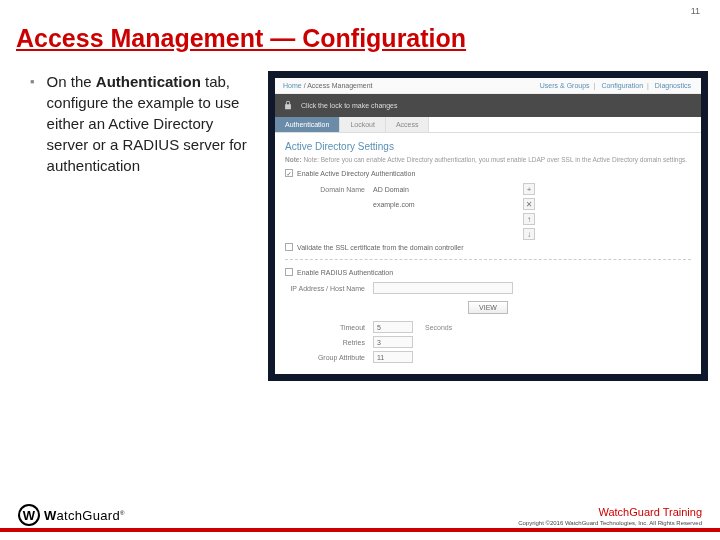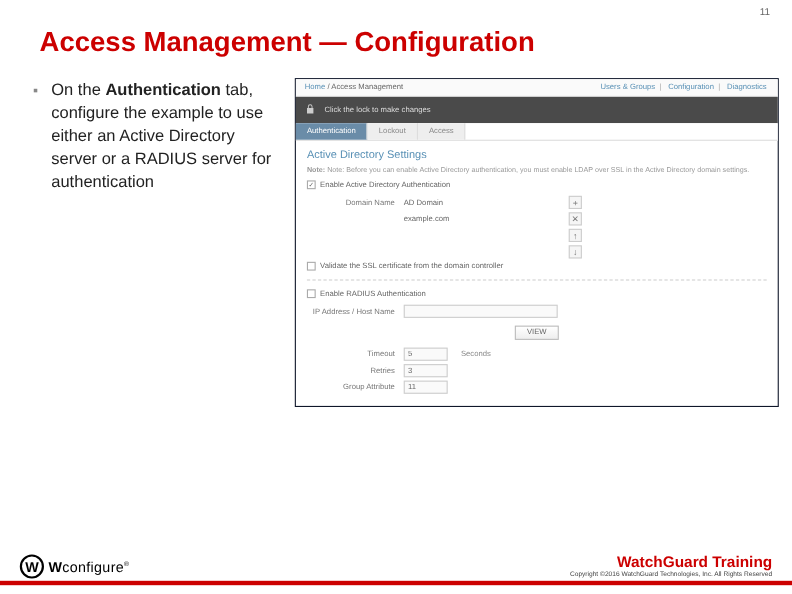--- a/index.html
+++ b/index.html
@@ -1,23 +1,23 @@
 <!DOCTYPE html>
 <html><head>
 <meta charset="utf-8">
 <style>
   * { box-sizing: border-box; margin: 0; padding: 0; }
   body { width: 720px; height: 540px; font-family: Arial, sans-serif; background: #fff; position: relative; overflow: hidden; }
   .page-num { position: absolute; top: 6px; right: 20px; font-size: 9px; color: #666; }
-  .slide-title { color: #c00; font-weight: bold; font-size: 25px; padding: 24px 30px 8px 36px; }
+  .slide-title { color: #c00; font-weight: bold; font-size: 25px; padding: 24px 30px 8px 16px; text-decoration: underline; }
   .content { display: flex; padding: 10px 12px 0 30px; gap: 10px; }
   .left { flex: 0 0 228px; }
   .bullet { display: flex; gap: 12px; font-size: 15px; line-height: 1.4; color: #222; }
   .bullet .mark { color: #888; font-size: 13px; padding-top: 2px; }
-  .right { flex: 1; border: 1px solid #0f172a; background: #fff; font-size: 8px; color: #666; }
+  .right { flex: 1; border: 7px solid #0f172a; background: #fff; font-size: 8px; color: #666; }
   .crumb-row { display: flex; justify-content: space-between; padding: 4px 8px; background: #fafafa; border-bottom: 1px solid #eee; font-size: 7px; }
   .crumb-row .links span { color: #5890b5; margin: 0 2px; }
   .crumb-row .links .sep { color: #aaa; }
   .lock-row { display: flex; align-items: center; gap: 8px; padding: 6px 8px; background: #4a4a4a; color: #ddd; font-size: 7px; }
   .lock-icon svg { width: 10px; height: 10px; fill: #ccc; }
   .tabs { display: flex; background: #fff; border-bottom: 1px solid #ddd; }
   .tab { padding: 4px 10px; font-size: 7px; color: #888; background: #eee; border-right: 1px solid #ddd; }
   .tab.active { background: #6a8ca8; color: #fff; }
   .panel { padding: 8px 10px; }
   .sec-title { color: #5890b5; font-size: 10px; font-weight: 500; margin-bottom: 4px; }
@@ -34,21 +34,21 @@
   .field-unit { font-size: 7px; color: #888; margin-left: 4px; }
   .footer { position: absolute; bottom: 8px; left: 0; right: 0; padding: 0 18px; }
   .footer-line { border-bottom: 4px solid #c00; position: absolute; bottom: 0; left: 0; right: 0; }
   .footer-row { display: flex; justify-content: space-between; align-items: flex-end; padding-bottom: 6px; }
   .logo { display: flex; align-items: center; gap: 4px; }
   .logo-mark { width: 22px; height: 22px; border: 2px solid #000; border-radius: 50%; display: flex; align-items: center; justify-content: center; font-weight: bold; font-size: 13px; position: relative; }
   .logo-text { font-size: 13px; color: #000; letter-spacing: 0.3px; }
   .logo-text b { font-weight: bold; }
   .logo-r { font-size: 6px; vertical-align: super; }
   .ft-right { text-align: right; }
-  .training { color: #c00; font-size: 14px; font-weight: bold; }
+  .training { color: #c00; font-size: 11px; }
   .copy { font-size: 6px; color: #444; margin-top: 2px; }
 </style>
 </head>
 <body>
 
 <div class="page-num">11</div>
 
 <h1 class="slide-title">Access Management — Configuration</h1>
 
 <div class="content">
@@ -149,21 +149,21 @@
         <input class="field-input" style="max-width: 40px;" value="11">
       </div>
     </div>
   </div>
 </div>
 
 <div class="footer">
   <div class="footer-row">
     <div class="logo">
       <span class="logo-mark">W</span>
-      <span class="logo-text"><b>W</b><span>configure</span><span class="logo-r">®</span></span>
+      <span class="logo-text"><b>W</b><span>atchGuard</span><span class="logo-r">®</span></span>
     </div>
     <div class="ft-right">
       <div class="training">WatchGuard Training</div>
       <div class="copy">Copyright ©2016 WatchGuard Technologies, Inc. All Rights Reserved</div>
     </div>
   </div>
   <div class="footer-line"></div>
 </div>
 
 </body></html>

